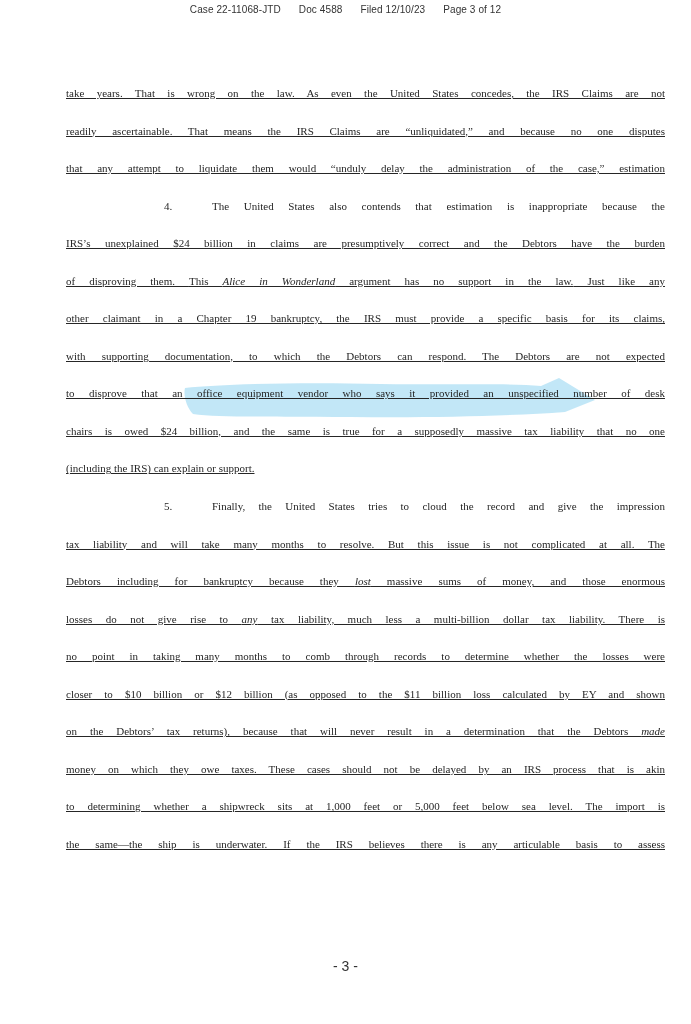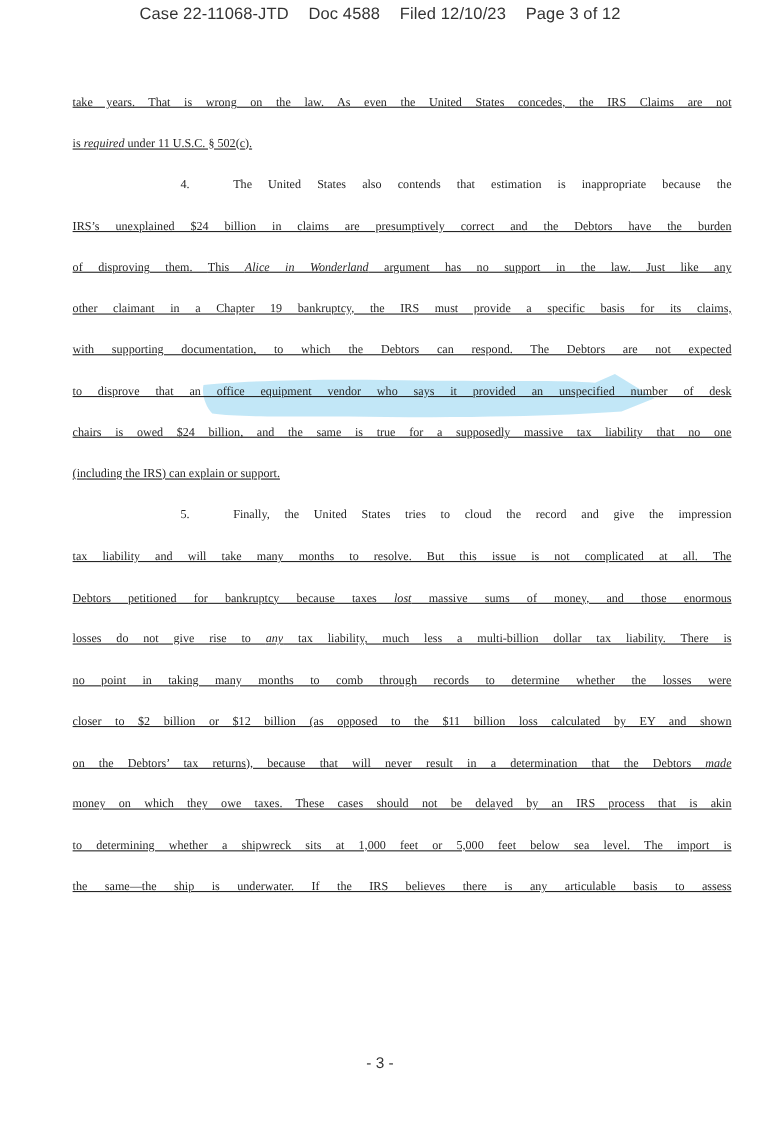--- a/index.html
+++ b/index.html
@@ -1,21 +1,21 @@
 <!DOCTYPE html>
 <html><head>
 <meta charset="utf-8">
 <style>
   html, body { margin: 0; padding: 0; }
   body {
     width: 691px; height: 1024px; background: #ffffff; position: relative; overflow: hidden;
   }
   .header {
     position: absolute; top: 4px; left: 0; width: 691px; text-align: center;
-    font-family: "Liberation Sans", sans-serif; font-size: 15px; color: #333;
+    font-family: "Liberation Sans", sans-serif; font-size: 10px; color: #333;
     white-space: pre; letter-spacing: 0.1px;
   }
   .header span { margin: 0 9px; }
   .page {
     position: absolute; top: 78px; left: 66px; width: 599px;
     font-family: "Liberation Serif", serif; font-size: 11px; color: #262626; text-decoration: underline;
   }
   .line {
     height: 37.55px; line-height: 30px; white-space: nowrap;
     text-align: justify; text-align-last: justify; position: relative;
@@ -36,44 +36,45 @@
 </style>
 </head>
 <body>
 
 <div class="header"><span>Case 22-11068-JTD</span><span>Doc 4588</span><span>Filed 12/10/23</span><span>Page 3 of 12</span></div>
 
 <div class="page">
 
   <div class="para">
     <div class="line">take years.  That is wrong on the law.  As even the United States concedes, the IRS Claims are not</div>
-    <div class="line last"><span>is </span><i>required</i><span> under 11 U.S.C. § 502(c).</span></div>
+    <div class="line">readily ascertainable.  That means the IRS Claims are “unliquidated,” and because no one disputes</div>
+    <div class="line">that any attempt to liquidate them would “unduly delay the administration of the case,” estimation</div>
   </div>
 
   <div class="para">
     <svg class="highlight" viewBox="0 0 420 40" preserveAspectRatio="none">
       <path d="M4,10 C40,6 120,4 200,6 C280,7 330,5 360,8 L378,0 L414,22 L384,34 C330,38 250,40 170,39 C100,38 40,40 12,36 C6,30 2,18 4,10 Z" fill="#bfe6f7" opacity="0.95"></path>
     </svg>
     <div class="line" style="text-align-last:left;"><span class="indent"></span><span class="num">4.</span><span style="display:inline-block;width:453px;text-align:justify;text-align-last:justify;">The United States also contends that estimation is inappropriate because the</span></div>
     <div class="line">IRS’s unexplained $24 billion in claims are presumptively correct and the Debtors have the burden</div>
     <div class="line"><span>of disproving them.  </span><span class="hl-text"><span>This </span><i>Alice in Wonderland</i><span> argument has no support in the law.</span></span><span>  Just like any</span></div>
     <div class="line">other claimant in a Chapter 19 bankruptcy, the IRS must provide a specific basis for its claims,</div>
     <div class="line">with supporting documentation, to which the Debtors can respond.  The Debtors are not expected</div>
     <div class="line">to disprove that an office equipment vendor who says it provided an unspecified number of desk</div>
     <div class="line">chairs is owed $24 billion, and the same is true for a supposedly massive tax liability that no one</div>
     <div class="line last">(including the IRS) can explain or support.</div>
   </div>
 
   <div class="para">
     <div class="line" style="text-align-last:left;"><span class="indent"></span><span class="num">5.</span><span style="display:inline-block;width:453px;text-align:justify;text-align-last:justify;">Finally, the United States tries to cloud the record and give the impression</span></div>
     <div class="line">tax liability and will take many months to resolve.  But this issue is not complicated at all.  The</div>
-    <div class="line"><span>Debtors petitioned for bankruptcy because taxes </span><i>lost</i><span> massive sums of money, and those enormous</span></div>
+    <div class="line"><span>Debtors including for bankruptcy because they </span><i>lost</i><span> massive sums of money, and those enormous</span></div>
     <div class="line"><span>losses do not give rise to </span><i>any</i><span> tax liability, much less a multi-billion dollar tax liability.  There is</span></div>
     <div class="line">no point in taking many months to comb through records to determine whether the losses were</div>
-    <div class="line">closer to $2 billion or $12 billion (as opposed to the $11 billion loss calculated by EY and shown</div>
+    <div class="line">closer to $10 billion or $12 billion (as opposed to the $11 billion loss calculated by EY and shown</div>
     <div class="line"><span>on the Debtors’ tax returns), because that will never result in a determination that the Debtors </span><i>made</i><span></span></div>
     <div class="line">money on which they owe taxes.  These cases should not be delayed by an IRS process that is akin</div>
     <div class="line">to determining whether a shipwreck sits at 1,000 feet or 5,000 feet below sea level.  The import is</div>
     <div class="line">the same—the ship is underwater.  If the IRS believes there is any articulable basis to assess</div>
   </div>
 </div>
 
 <div class="footer">- 3 -</div>
 
 </body></html>

